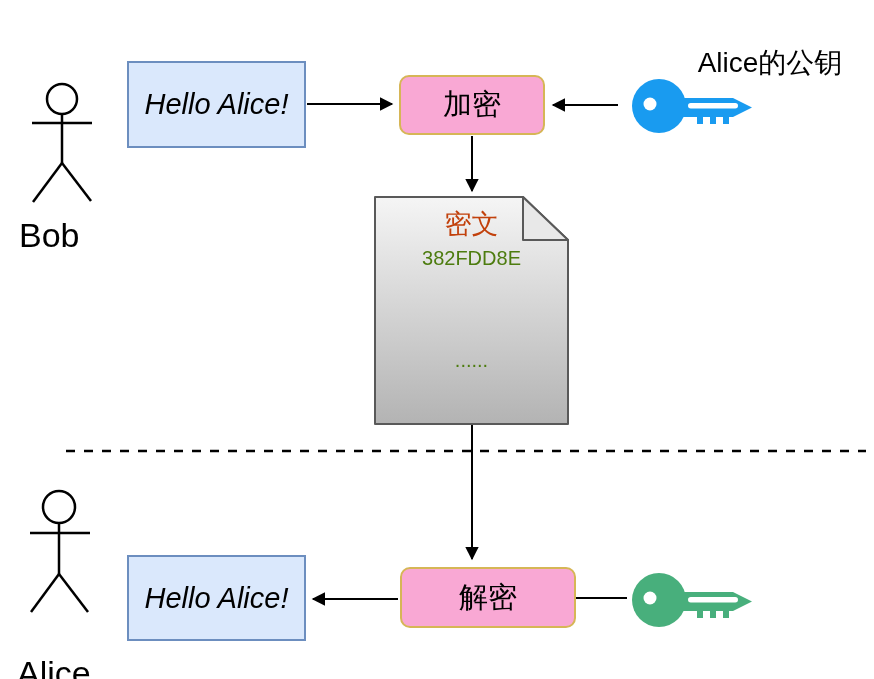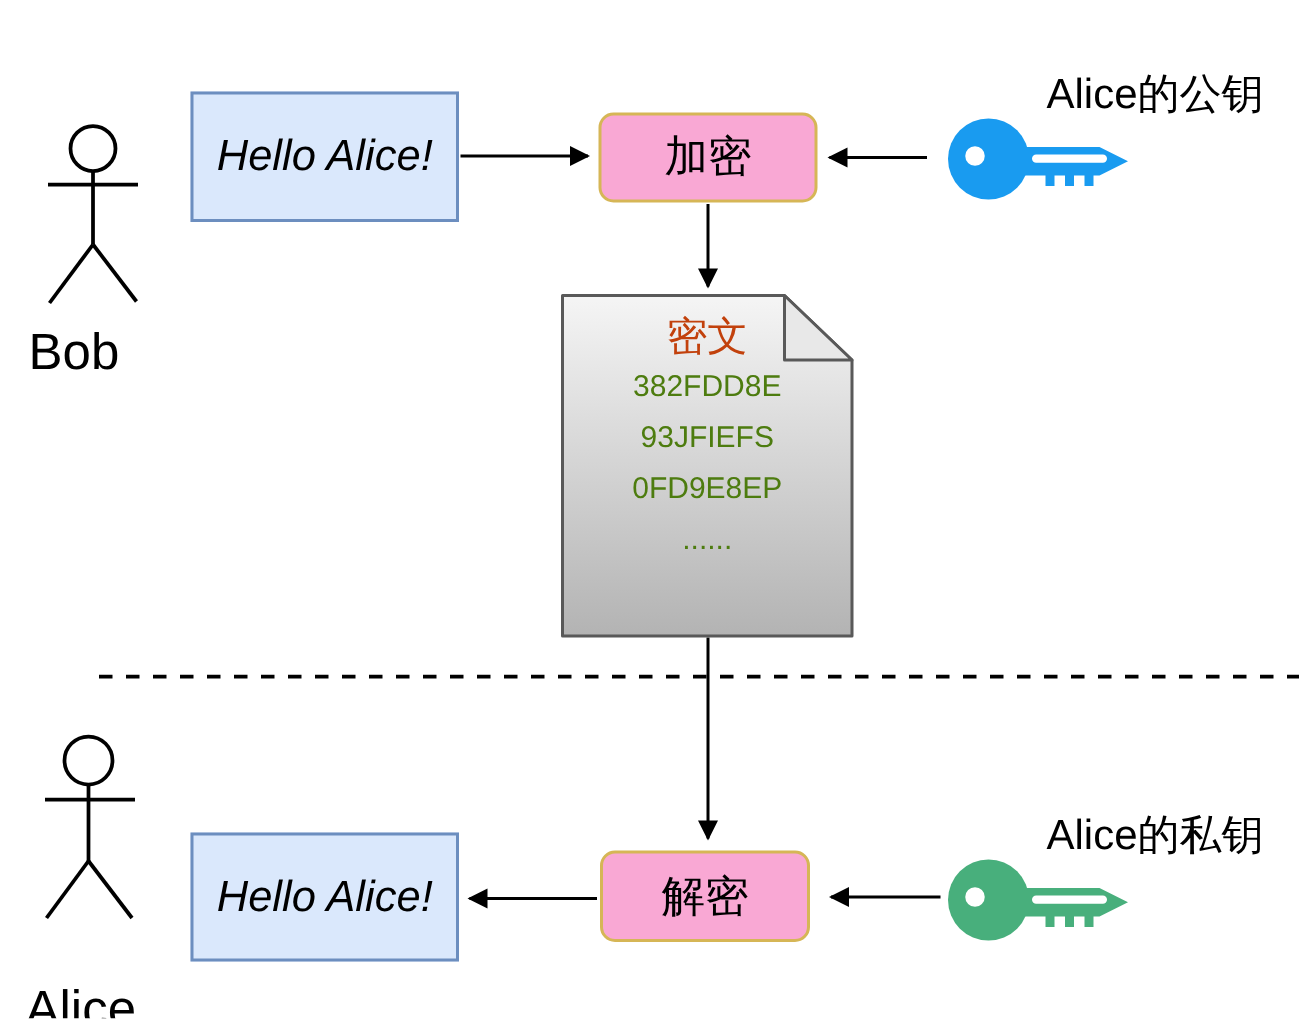--- a/index.html
+++ b/index.html
@@ -88,29 +88,26 @@
   </div>
 
   <div class="abs box proc-box" style="left:399px; top:75px; width:146px; height:60px;">
     <span>加密</span>
   </div>
 
   <div class="abs key-label" style="left:680px; top:44px; width:180px;">Alice的公钥</div>
 
   <div class="doc-line doc-title" style="top:207px;">密文</div>
   <div class="doc-line" style="top:241px;">382FDD8E</div>
-  <div class="doc-line" style="top:275px;">93JFIEFS</div>
-  <div class="doc-line" style="top:309px;">0FD9E8EP</div>
   <div class="doc-line" style="top:343px;">......</div>
 
   <div class="abs actor-label" style="left:17px; top:626px; width:86px;margin-top:28px;">Alice</div>
 
   <div class="abs box msg-box" style="left:127px; top:555px; width:179px; height:86px;">
     <span>Hello Alice!</span>
   </div>
 
-  <div class="abs box proc-box" style="left:400px; top:567px; width:140px; height:61px;">
+  <div class="abs box proc-box" style="left:400px; top:567px; width:176px; height:61px;">
     <span>解密</span>
   </div>
 
-  <div class="abs key-label" style="left:680px; top:538px; width:180px;">Alice的私钥</div>
 
 </div>
 
 </body></html>

